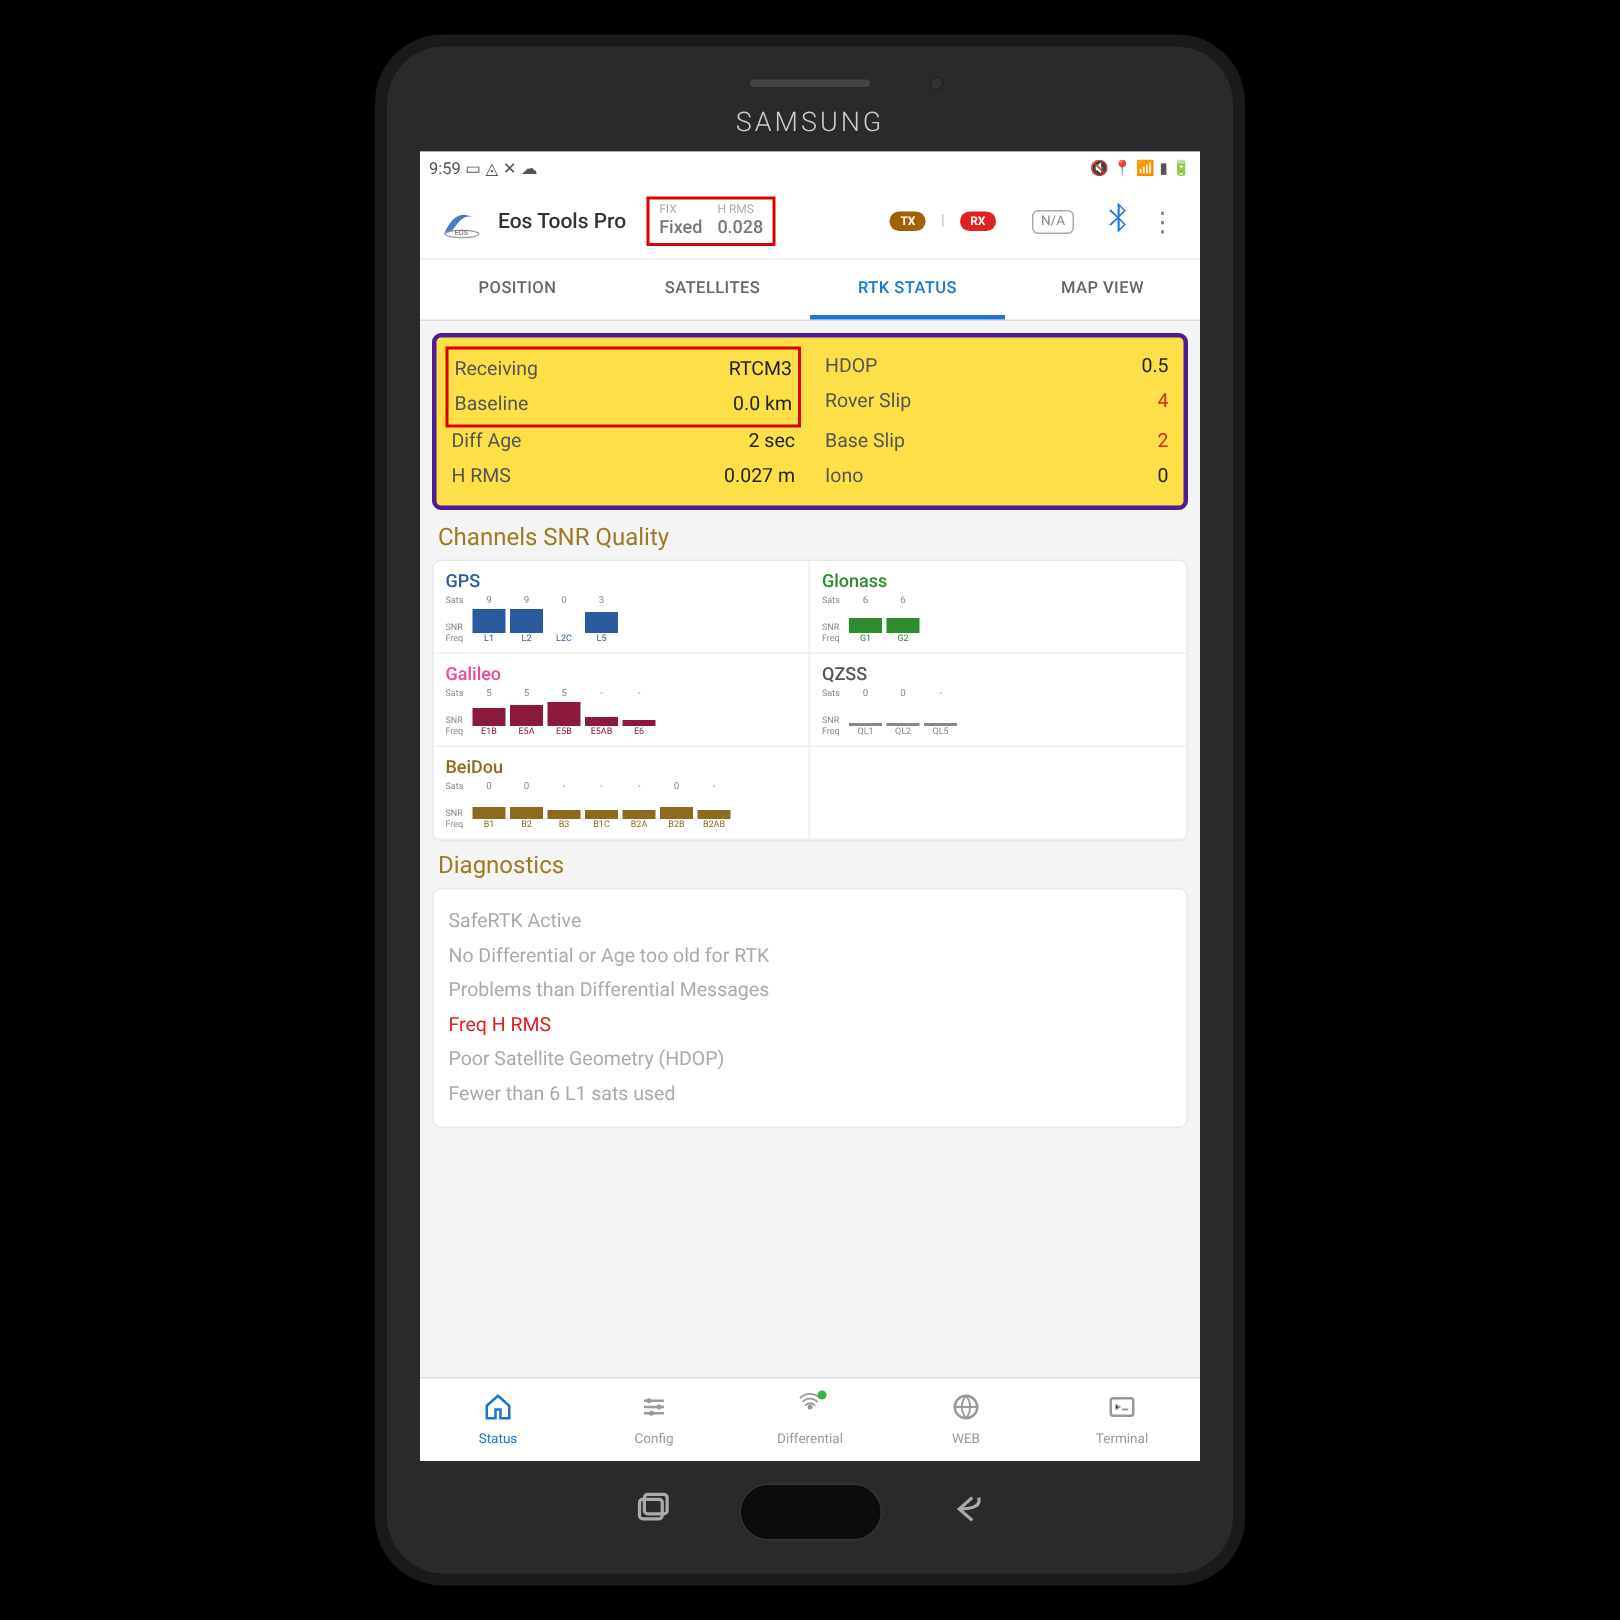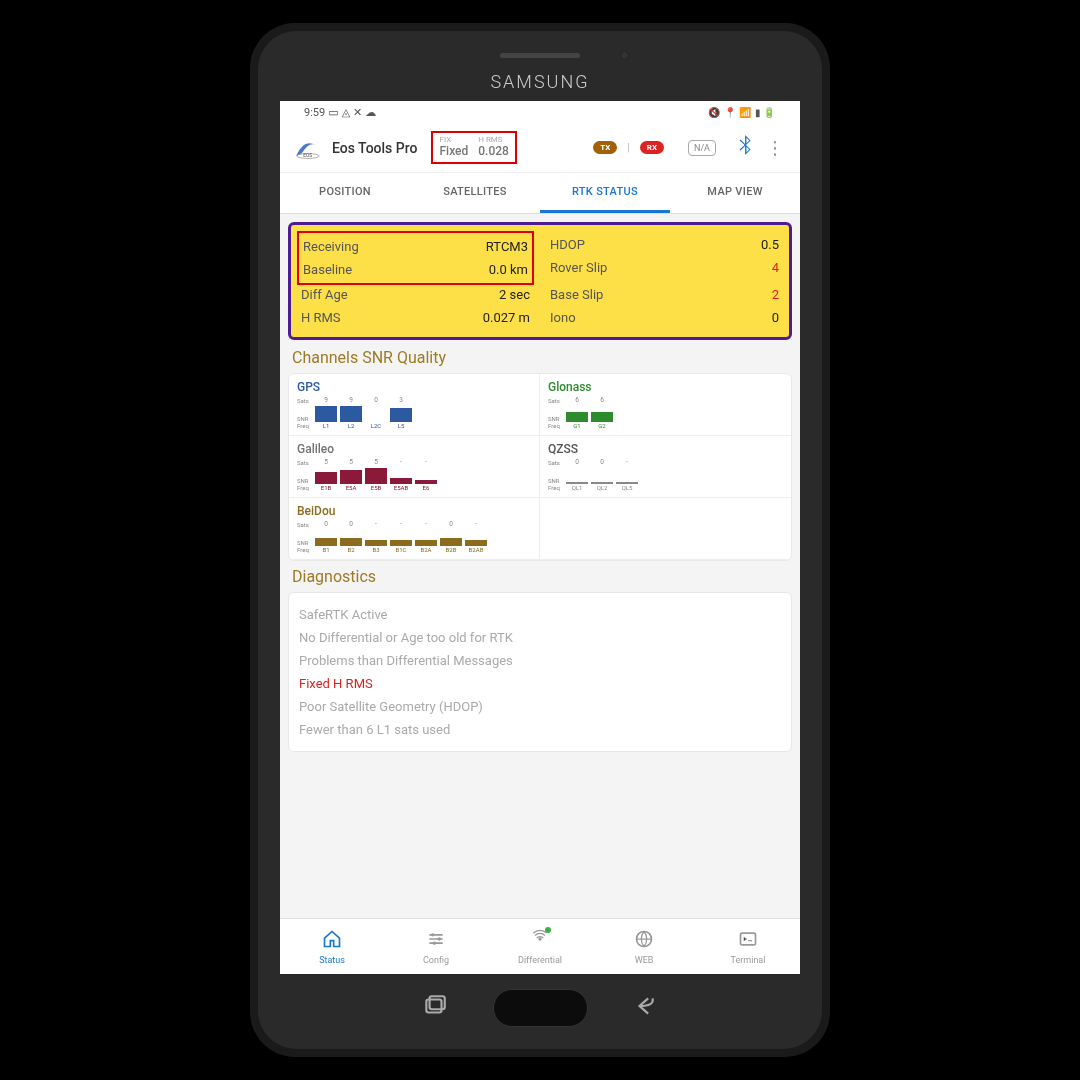--- a/index.html
+++ b/index.html
@@ -48,21 +48,21 @@
   .screen {
     position: absolute;
     top: 70px; left: 22px; right: 22px; bottom: 75px;
     background: #fff;
     overflow: hidden;
     display: flex; flex-direction: column;
   }
   .statusbar {
     height: 22px; background: #fff; font-size: 11px; color: #555;
     display: flex; justify-content: space-between; align-items: center;
-    padding: 0 24px;
+    padding: 0 6px;
   }
   .statusbar .left, .statusbar .right { display: flex; gap: 3px; align-items: center; }
   .statusbar .right span { font-size: 10px; }
 
   
   .app-header {
     display: flex; align-items: center; padding: 8px 12px; gap: 8px;
     border-bottom: 1px solid #eee;
   }
   .logo {
@@ -111,21 +111,21 @@
   .kv-highlight { border: 2px solid #d00; margin: -2px; padding: 2px 2px; grid-column: 1; }
 
   .section-title { color: #9c7b23; font-size: 16px; font-weight: 400; margin: 6px 4px 6px; }
 
   .snr-grid { display: grid; grid-template-columns: 1fr 1fr; gap: 0; background:#fff; border:1px solid #e8e8e8; border-radius:6px; overflow:hidden; }
   .snr-cell { border-right: 1px solid #eee; border-bottom: 1px solid #eee; padding: 6px 8px; }
   .snr-cell:nth-child(2n) { border-right: none; }
   .snr-title { font-size: 12px; font-weight: 500; margin-bottom: 2px; }
   .snr-title.gps { color: #2c5aa0; }
   .snr-title.glonass { color: #2e8b2e; }
-  .snr-title.galileo { color: #737373; }
+  .snr-title.galileo { color: #ec4899; }
   .snr-title.qzss { color: #555; }
   .snr-title.beidou { color: #8c6b1f; }
   .snr-label { width: 18px; font-size: 6px; color: #888; }
   .snr-bars { display: flex; align-items: flex-end; gap: 3px; height: 18px; }
   .bar { width: 22px; display: flex; align-items: flex-end; justify-content: center; }
   .bar > div { width: 100%; }
   .freq-labels { display: flex; gap: 3px; margin-left: 18px; }
   .freq-labels span { width: 22px; text-align: center; font-size: 6px; color: #888; }
   .sat-nums { display:flex; gap:3px; margin-left:18px; }
   .sat-nums span { width:22px; text-align:center; font-size:6.5px; color:#888; }
@@ -459,21 +459,21 @@
             </div>
             <div class="snr-cell"></div>
           </div>
 
         <div class="section-title">Diagnostics</div>
 
         <div class="diag-card" id="diag-card">
             <div class="diag-line">SafeRTK Active</div>
             <div class="diag-line">No Differential or Age too old for RTK</div>
             <div class="diag-line">Problems than Differential Messages</div>
-            <div class="diag-line red">Fixed H RMS</div>
+            <div class="diag-line red">Freq H RMS</div>
             <div class="diag-line">Poor Satellite Geometry (HDOP)</div>
             <div class="diag-line">Fewer than 6 L1 sats used</div>
           </div>
 
       </div>
 
       <div class="bottom-nav" id="bottom-nav">
           <div class="nav-item active">
             <div class="nav-icon"><svg width="20" height="20" viewBox="0 0 24 24">
                 <path d="M3 11 L12 3 L21 11 V21 H14 V14 H10 V21 H3 Z" fill="none" stroke="currentColor" stroke-width="2"></path>

